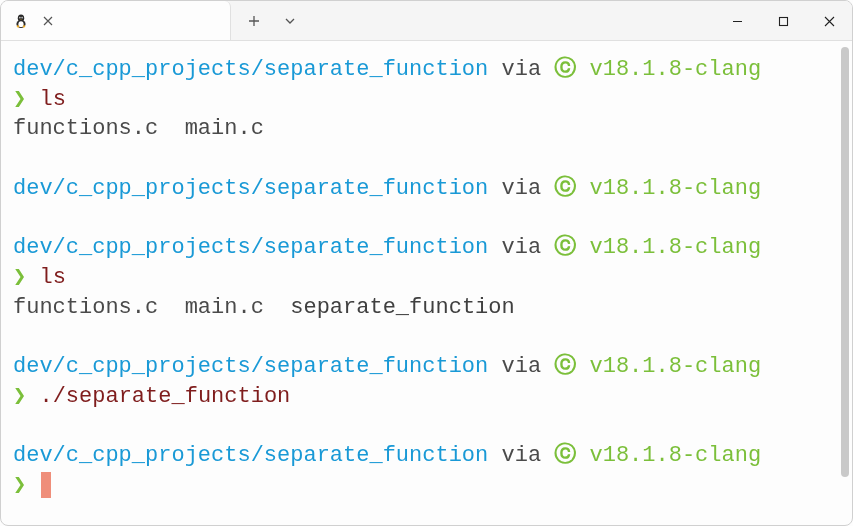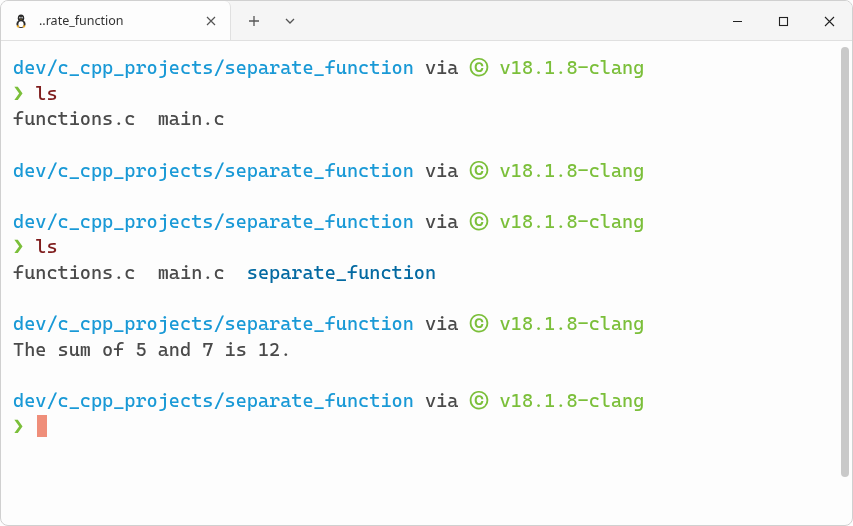--- a/index.html
+++ b/index.html
@@ -66,37 +66,38 @@
   .win-btn {
     width: 46px; height: 40px;
     display: inline-flex; align-items: center; justify-content: center;
     color: #222;
   }
   .win-btn svg { width: 11px; height: 11px; }
 
   
   .terminal {
     padding: 14px 12px 10px 12px;
-    font-size: 19px;
+    font-size: 22px;
     line-height: 1.35;
     color: #4a4a4a;
     position: relative;
     height: calc(100% - 40px);
     overflow-y: auto;
+    font-family: Liberation Mono, monospace;
   }
   .line { white-space: pre; }
   .blank { height: 1.35em; }
 
   .path   { color: #1999d6; }
   .via    { color: #4a4a4a; }
   .cicon  { color: #7bbf3a; font-weight: 600; }
   .ver    { color: #7bbf3a; }
   .prompt { color: #7bbf3a; }
   .cmd    { color: #7f1d1d; }
-  .exec   { color: #0369a1; text-align: right; }
+  .exec   { color: #404040; text-align: right; }
 
   .cursor {
     display: inline-block;
     width: 10px;
     height: 1.15em;
     background: #ef8e7a;
     vertical-align: text-bottom;
     margin-left: 2px;
   }
 
@@ -130,21 +131,20 @@
           <ellipse cx="8" cy="11.2" rx="2.6" ry="2.9" fill="#fff"></ellipse>
           <ellipse cx="6.9" cy="4.6" rx="0.7" ry="0.9" fill="#fff"></ellipse>
           <ellipse cx="9.1" cy="4.6" rx="0.7" ry="0.9" fill="#fff"></ellipse>
           <circle cx="7" cy="4.8" r="0.32" fill="#000"></circle>
           <circle cx="9" cy="4.8" r="0.32" fill="#000"></circle>
           <path d="M6.6 6.1 Q8 7.5 9.4 6.1 Q8 6.9 6.6 6.1 Z" fill="#f5b12a"></path>
           <path d="M3.6 13.2 Q4.2 15.2 6.3 14.3 L5.3 11.8 Z" fill="#f5b12a"></path>
           <path d="M12.4 13.2 Q11.8 15.2 9.7 14.3 L10.7 11.8 Z" fill="#f5b12a"></path>
         </svg>
     </span>
-    <span class="label">..rate_function</span>
     <span class="close">
       <svg viewBox="0 0 10 10" width="10" height="10">
           <path d="M1 1 L9 9 M9 1 L1 9" stroke="currentColor" stroke-width="1.2" fill="none"></path>
         </svg>
     </span>
   </div>
   <div class="tabbar-buttons">
     <span class="icon-btn">
       <svg viewBox="0 0 12 12" width="12" height="12">
           <path d="M6 1 V11 M1 6 H11" stroke="currentColor" stroke-width="1.3" fill="none"></path>
@@ -185,21 +185,21 @@
 
   <div class="line"><span class="path">dev/c_cpp_projects/separate_function</span> <span class="via">via</span> <span class="cicon">ⓒ</span> <span class="ver">v18.1.8-clang</span></div>
   <div class="blank"></div>
 
   <div class="line"><span class="path">dev/c_cpp_projects/separate_function</span> <span class="via">via</span> <span class="cicon">ⓒ</span> <span class="ver">v18.1.8-clang</span></div>
   <div class="line"><span class="prompt">❯</span> <span class="cmd">ls</span></div>
   <div class="line"><span>functions.c  main.c  </span><span class="exec">separate_function</span></div>
   <div class="blank"></div>
 
   <div class="line"><span class="path">dev/c_cpp_projects/separate_function</span> <span class="via">via</span> <span class="cicon">ⓒ</span> <span class="ver">v18.1.8-clang</span></div>
-  <div class="line"><span>The sum of 5 and 7 is 12.</span></div>
+  <div class="line"><span class="prompt">❯</span> <span class="cmd">./separate_function</span></div>
   <div class="blank"></div>
 
   <div class="line"><span class="path">dev/c_cpp_projects/separate_function</span> <span class="via">via</span> <span class="cicon">ⓒ</span> <span class="ver">v18.1.8-clang</span></div>
   <div class="line"><span class="prompt">❯</span> <span class="cursor"></span></div>
 
 </div>
 
 <div class="scrollbar">
   <div class="scrollthumb"></div>
 </div>

